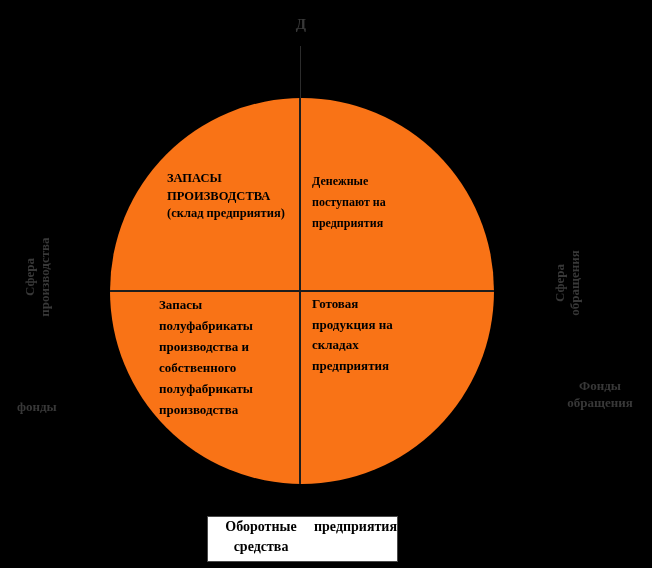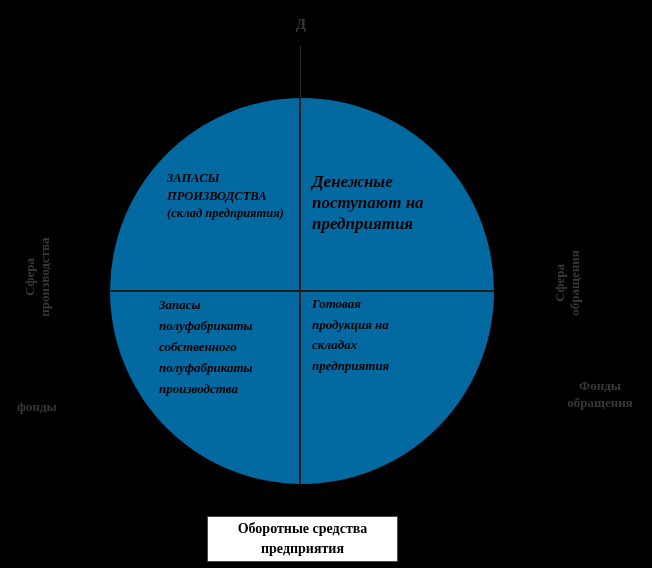--- a/index.html
+++ b/index.html
@@ -36,24 +36,23 @@
     height: 52px;
     background: #2c2c2c;
   }
   
   #circle {
     position: absolute;
     left: 110px;
     top: 98px;
     width: 384px;
     height: 386px;
-    background: #0369a1;
+    background: #f97316;
     border-radius: 50%;
     overflow: hidden;
-    font-style: italic;
   }
   #divider-vertical {
     position: absolute;
     left: 189px;
     top: 0;
     width: 2px;
     height: 100%;
     background: #1d1d1d;
   }
   #divider-horizontal {
@@ -73,21 +72,21 @@
     left: 57px;
     top: 72px;
     width: 128px;
     font-size: 12.5px;
     line-height: 17.5px;
   }
   #quad-top-right {
     left: 202px;
     top: 73px;
     width: 150px;
-    font-size: 17px;
+    font-size: 12px;
     line-height: 21px;
   }
   #quad-bottom-left {
     left: 49px;
     top: 196px;
     width: 142px;
     font-size: 13px;
     line-height: 21px;
   }
   #quad-bottom-right {
@@ -137,21 +136,20 @@
     width: 189px;
     height: 44px;
     background: #ffffff;
     border: 1px solid #4a4a4a;
     color: #000;
     font-weight: bold;
     font-size: 14px;
     line-height: 20px;
     text-align: center;
     display: flex;
-    flex-direction: column;
     justify-content: center;
   }
 </style>
 </head>
 <body>
 
 <div id="stage">
 
   <div id="top-money-label" class="faint">Д</div>
 
@@ -169,20 +167,21 @@
 
     <div id="quad-top-right" class="quad">
         <div>Денежные</div>
         <div>поступают на</div>
         <div>предприятия</div>
       </div>
 
     <div id="quad-bottom-left" class="quad">
         <div>Запасы</div>
         <div>полуфабрикаты</div>
+        <div>производства и</div>
         <div>собственного</div>
         <div>полуфабрикаты</div>
         <div>производства</div>
       </div>
 
     <div id="quad-bottom-right" class="quad">
         <div>Готовая</div>
         <div>продукция на</div>
         <div>складах</div>
         <div>предприятия</div>

